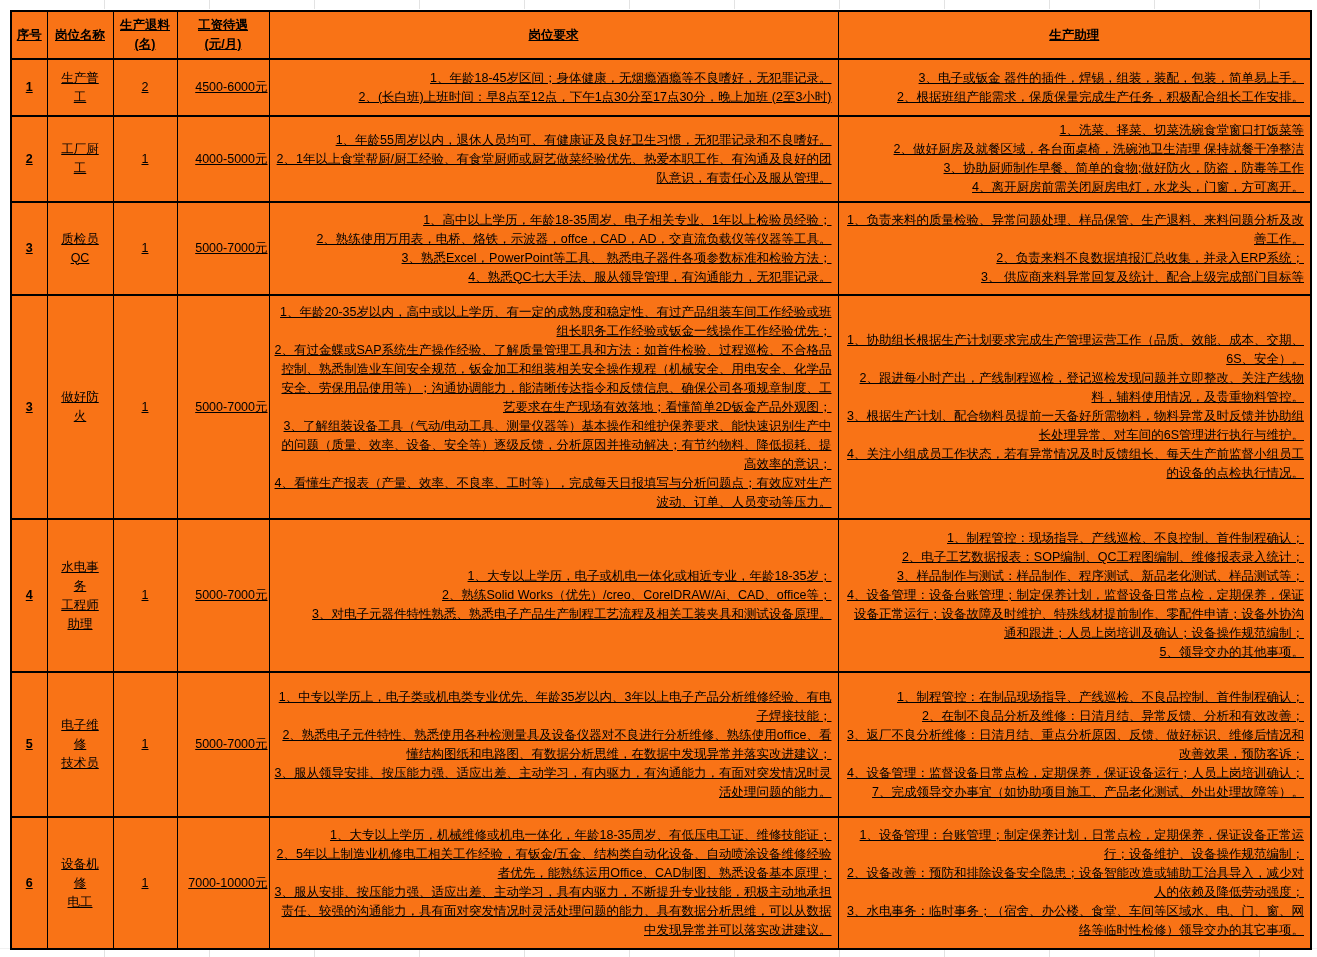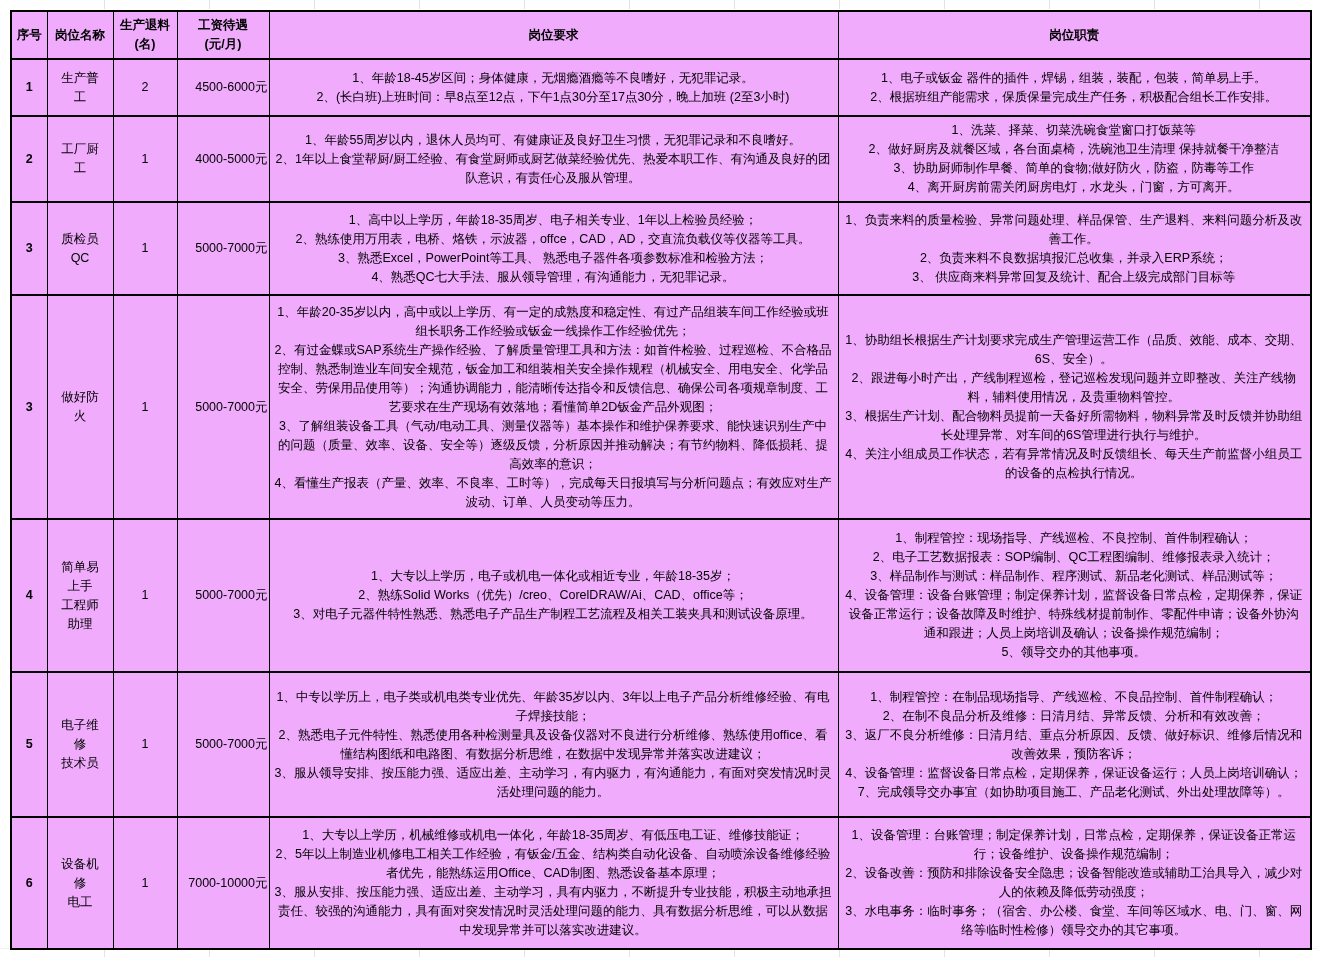--- a/index.html
+++ b/index.html
@@ -10,38 +10,38 @@
   .gridstrip{
     position:absolute;left:0;width:1317px;height:9px;
     background:repeating-linear-gradient(90deg,transparent 0 104px,#dcdcdc 104px 105px);
     opacity:.8;
   }
   .gridstrip.top{top:0;}
   .gridstrip.bottom{top:948px;border-top:1px solid #eee;}
   table.jobs{
     position:absolute;left:10px;top:10px;width:1300px;
     border-collapse:collapse;table-layout:fixed;
-    border:2px solid #000;background:#f0abfc;
+    border:2px solid #000;background:#f97316;text-decoration:underline;
   }
   table.jobs td,table.jobs th{
     border:1px solid #000;
     border-top-width:2px;border-bottom-width:2px;
     vertical-align:middle;overflow:hidden;
     font-size:12.5px;line-height:19px;
   }
   th.hdr{
     font-size:14px;font-weight:bold;text-align:center;
     white-space:pre-line;line-height:20px;padding:2px;
   }
   td.c-no{text-align:center;font-weight:bold;font-size:14px;}
   td.c-name{text-align:center;white-space:pre-line;padding:8px;}
   td.c-count{text-align:center;font-size:13px;}
   td.c-salary{text-align:right;padding:2px 1px;}
   td.c-req,td.c-duty{
-    text-align:center;white-space:pre-line;
+    text-align:right;white-space:pre-line;
     padding:4px 6px 4px 5px;
   }
 </style>
 </head>
 <body>
 
 <div class="gridstrip top"></div>
 <div class="gridstrip bottom"></div>
 
 <table class="jobs">
@@ -55,30 +55,30 @@
   </colgroup>
   <tbody>
       <tr style="height:48px">
     <th class="hdr">序号</th>
     <th class="hdr">岗位名称</th>
     <th class="hdr">生产退料
 (名)</th>
     <th class="hdr">工资待遇
 (元/月)</th>
     <th class="hdr">岗位要求</th>
-    <th class="hdr">岗位职责</th>
+    <th class="hdr">生产助理</th>
   </tr>
   <tr style="height:57px">
     <td class="c-no">1</td>
     <td class="c-name">生产普工</td>
     <td class="c-count">2</td>
     <td class="c-salary">4500-6000元</td>
     <td class="c-req">1、年龄18-45岁区间；身体健康，无烟瘾酒瘾等不良嗜好，无犯罪记录。
 2、(长白班)上班时间：早8点至12点，下午1点30分至17点30分，晚上加班 (2至3小时)</td>
-    <td class="c-duty">1、电子或钣金 器件的插件，焊锡，组装，装配，包装，简单易上手。
+    <td class="c-duty">3、电子或钣金 器件的插件，焊锡，组装，装配，包装，简单易上手。
 2、根据班组产能需求，保质保量完成生产任务，积极配合组长工作安排。</td>
   </tr>
   <tr style="height:85px">
     <td class="c-no">2</td>
     <td class="c-name">工厂厨工</td>
     <td class="c-count">1</td>
     <td class="c-salary">4000-5000元</td>
     <td class="c-req">1、年龄55周岁以内，退休人员均可、有健康证及良好卫生习惯，无犯罪记录和不良嗜好。
 2、1年以上食堂帮厨/厨工经验、有食堂厨师或厨艺做菜经验优先、热爱本职工作、有沟通及良好的团队意识，有责任心及服从管理。</td>
     <td class="c-duty">1、洗菜、择菜、切菜洗碗食堂窗口打饭菜等
@@ -108,21 +108,21 @@
 2、有过金蝶或SAP系统生产操作经验、了解质量管理工具和方法：如首件检验、过程巡检、不合格品控制、熟悉制造业车间安全规范，钣金加工和组装相关安全操作规程（机械安全、用电安全、化学品安全、劳保用品使用等）；沟通协调能力，能清晰传达指令和反馈信息、确保公司各项规章制度、工艺要求在生产现场有效落地；看懂简单2D钣金产品外观图；
 3、了解组装设备工具（气动/电动工具、测量仪器等）基本操作和维护保养要求、能快速识别生产中的问题（质量、效率、设备、安全等）逐级反馈，分析原因并推动解决；有节约物料、降低损耗、提高效率的意识；
 4、看懂生产报表（产量、效率、不良率、工时等），完成每天日报填写与分析问题点；有效应对生产波动、订单、人员变动等压力。</td>
     <td class="c-duty">1、协助组长根据生产计划要求完成生产管理运营工作（品质、效能、成本、交期、6S、安全）。
 2、跟进每小时产出，产线制程巡检，登记巡检发现问题并立即整改、关注产线物料，辅料使用情况，及贵重物料管控。
 3、根据生产计划、配合物料员提前一天备好所需物料，物料异常及时反馈并协助组长处理异常、对车间的6S管理进行执行与维护。
 4、关注小组成员工作状态，若有异常情况及时反馈组长、每天生产前监督小组员工的设备的点检执行情况。</td>
   </tr>
   <tr style="height:153px">
     <td class="c-no">4</td>
-    <td class="c-name">简单易上手
+    <td class="c-name">水电事务
 工程师
 助理</td>
     <td class="c-count">1</td>
     <td class="c-salary">5000-7000元</td>
     <td class="c-req">1、大专以上学历，电子或机电一体化或相近专业，年龄18-35岁；
 2、熟练Solid Works（优先）/creo、CorelDRAW/Ai、CAD、office等；
 3、对电子元器件特性熟悉、熟悉电子产品生产制程工艺流程及相关工装夹具和测试设备原理。</td>
     <td class="c-duty">1、制程管控：现场指导、产线巡检、不良控制、首件制程确认；
 2、电子工艺数据报表：SOP编制、QC工程图编制、维修报表录入统计；
 3、样品制作与测试：样品制作、程序测试、新品老化测试、样品测试等；

